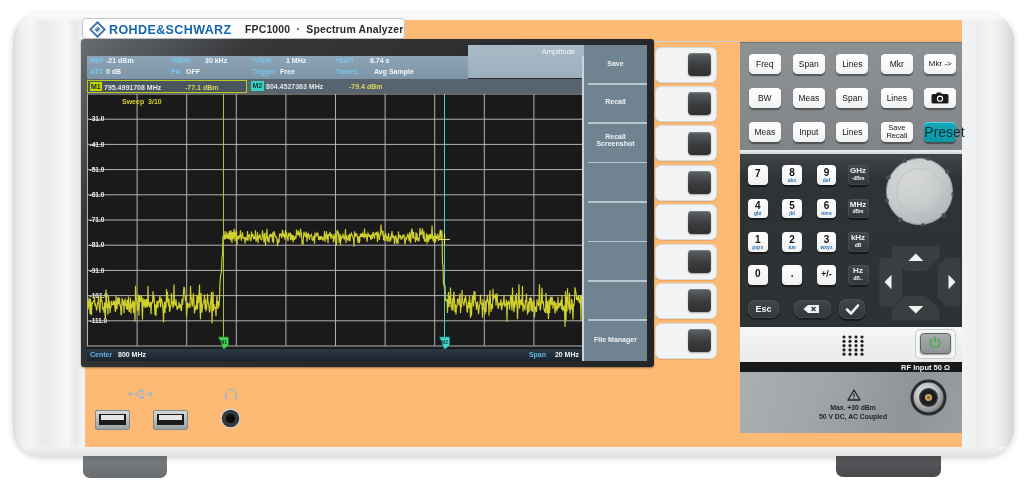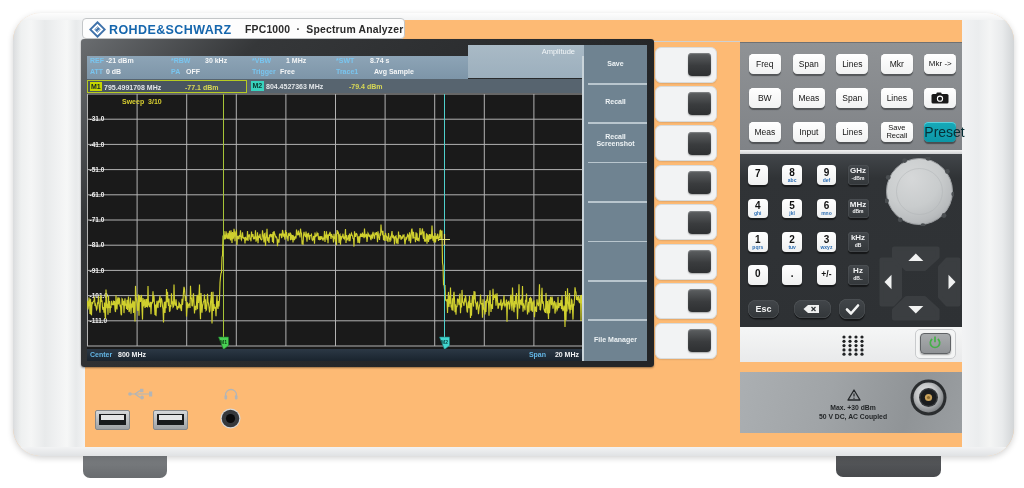--- a/index.html
+++ b/index.html
@@ -378,20 +378,23 @@
         <circle cx="14.0" cy="19.2" r="1.6" fill="#212325"></circle>
         <circle cx="20.0" cy="19.2" r="1.6" fill="#212325"></circle>
       </svg>
     <div id="pwrplate"></div>
     <div id="pwrkey">
       <svg width="28" height="18.5" viewBox="0 0 28 18.5">
         <path d="M11.2 5.05 A 4.7 4.7 0 1 0 16.8 5.05" fill="none" stroke="#47b04a" stroke-width="1.7"></path>
         <line x1="14" y1="2.6" x2="14" y2="8.2" stroke="#47b04a" stroke-width="1.7"></line>
       </svg>
     </div>
+    <div id="rfstrip">
+        <span>RF Input 50 Ω</span>
+      </div>
     <div id="rfpanel">
       <svg style="position:absolute;left:106.5px;top:17px" width="14" height="12" viewBox="0 0 14 12">
         <path d="M7 1 L13 11 L1 11 Z" fill="none" stroke="#232629" stroke-width="1.3" stroke-linejoin="round"></path>
         <line x1="7" y1="4.5" x2="7" y2="7.5" stroke="#232629" stroke-width="1.2"></line>
         <circle cx="7" cy="9.3" r="0.7" fill="#232629"></circle>
       </svg>
       <div class="wtxt" style="top:31.5px;font-size:6.8px">Max. +30 dBm</div>
       <div class="wtxt" style="top:40.5px;font-size:6.8px">50 V DC, AC Coupled</div>
       <svg style="position:absolute;left:170px;top:6.5px" width="37" height="37" viewBox="0 0 37 37">
         <defs>

